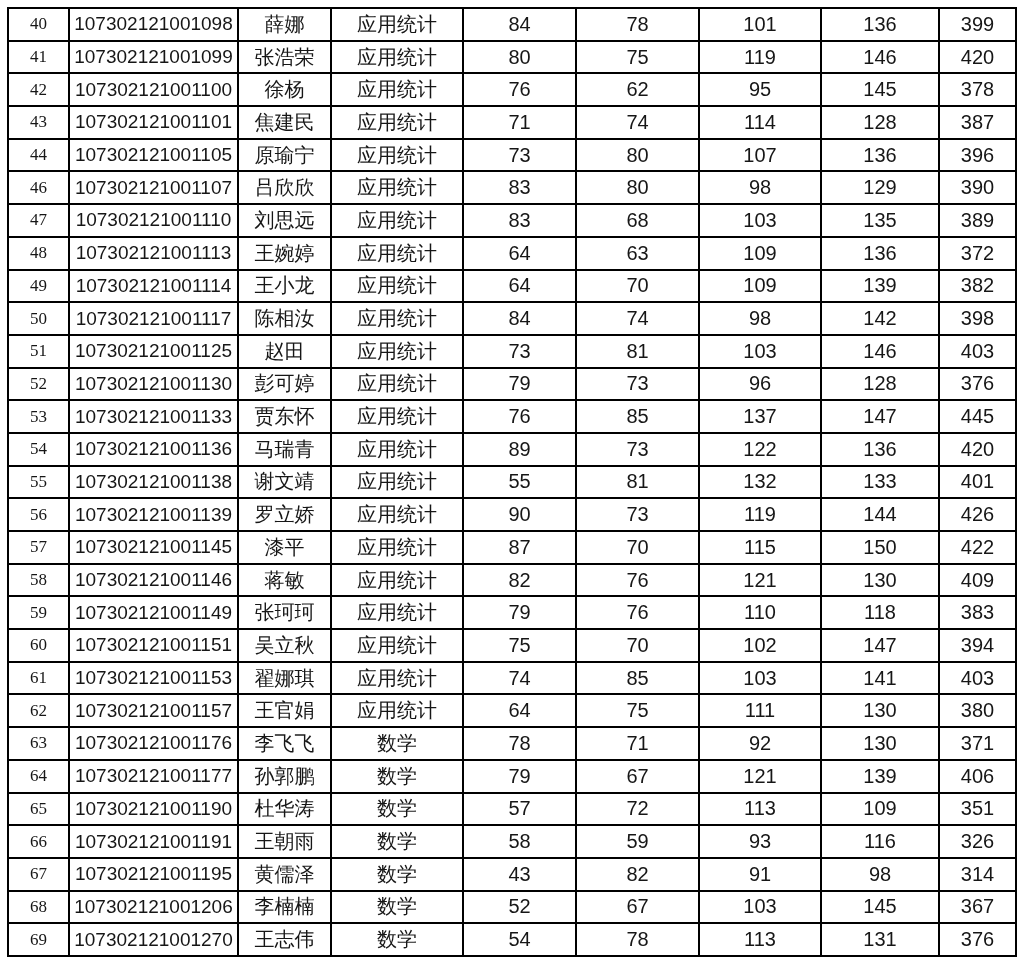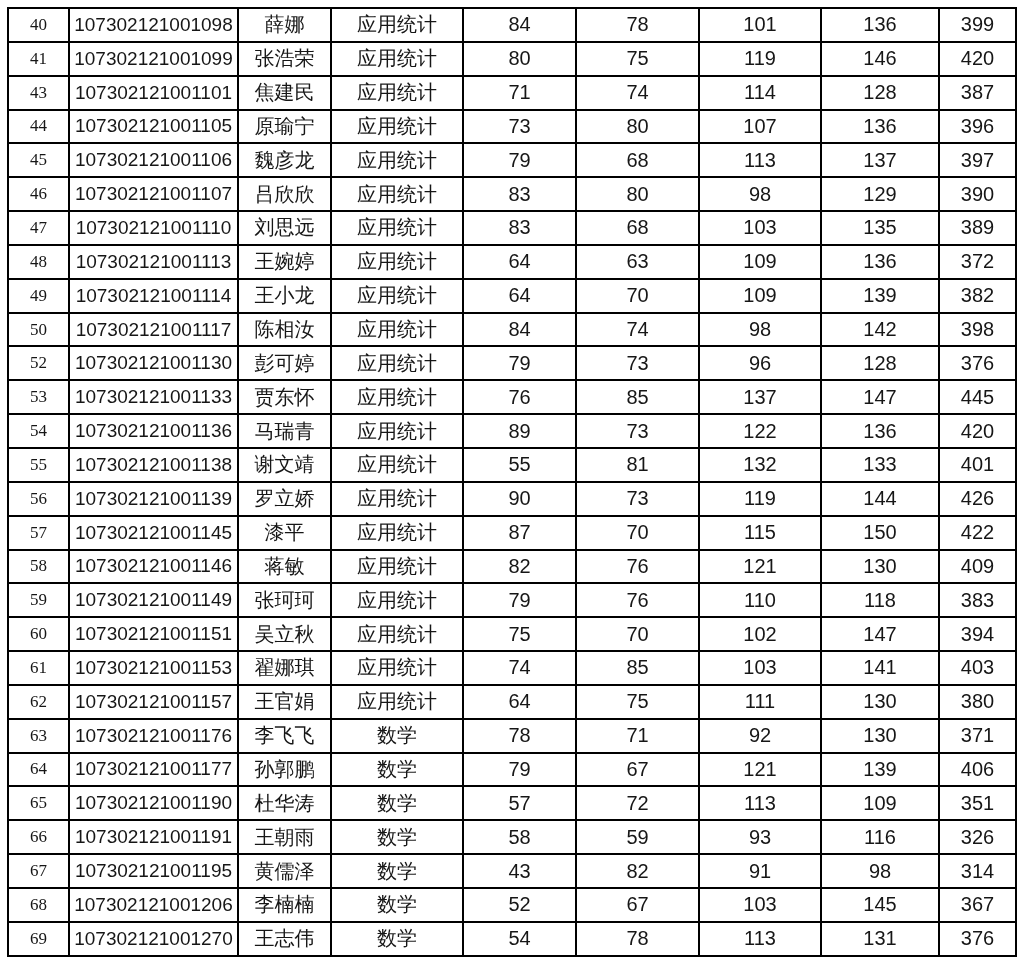--- a/index.html
+++ b/index.html
@@ -78,20 +78,31 @@
           <td class="c1">107302121001099</td>
           <td class="c2">张浩荣</td>
           <td class="c3">应用统计</td>
           <td class="c4">80</td>
           <td class="c5">75</td>
           <td class="c6">119</td>
           <td class="c7">146</td>
           <td class="c8">420</td>
         </tr>
         <tr>
+          <td class="c0">42</td>
+          <td class="c1">107302121001100</td>
+          <td class="c2">徐杨</td>
+          <td class="c3">应用统计</td>
+          <td class="c4">76</td>
+          <td class="c5">62</td>
+          <td class="c6">95</td>
+          <td class="c7">145</td>
+          <td class="c8">378</td>
+        </tr>
+        <tr>
           <td class="c0">43</td>
           <td class="c1">107302121001101</td>
           <td class="c2">焦建民</td>
           <td class="c3">应用统计</td>
           <td class="c4">71</td>
           <td class="c5">74</td>
           <td class="c6">114</td>
           <td class="c7">128</td>
           <td class="c8">387</td>
         </tr>
@@ -100,31 +111,20 @@
           <td class="c1">107302121001105</td>
           <td class="c2">原瑜宁</td>
           <td class="c3">应用统计</td>
           <td class="c4">73</td>
           <td class="c5">80</td>
           <td class="c6">107</td>
           <td class="c7">136</td>
           <td class="c8">396</td>
         </tr>
         <tr>
-          <td class="c0">45</td>
-          <td class="c1">107302121001106</td>
-          <td class="c2">魏彦龙</td>
-          <td class="c3">应用统计</td>
-          <td class="c4">79</td>
-          <td class="c5">68</td>
-          <td class="c6">113</td>
-          <td class="c7">137</td>
-          <td class="c8">397</td>
-        </tr>
-        <tr>
           <td class="c0">46</td>
           <td class="c1">107302121001107</td>
           <td class="c2">吕欣欣</td>
           <td class="c3">应用统计</td>
           <td class="c4">83</td>
           <td class="c5">80</td>
           <td class="c6">98</td>
           <td class="c7">129</td>
           <td class="c8">390</td>
         </tr>
@@ -166,20 +166,31 @@
           <td class="c1">107302121001117</td>
           <td class="c2">陈相汝</td>
           <td class="c3">应用统计</td>
           <td class="c4">84</td>
           <td class="c5">74</td>
           <td class="c6">98</td>
           <td class="c7">142</td>
           <td class="c8">398</td>
         </tr>
         <tr>
+          <td class="c0">51</td>
+          <td class="c1">107302121001125</td>
+          <td class="c2">赵田</td>
+          <td class="c3">应用统计</td>
+          <td class="c4">73</td>
+          <td class="c5">81</td>
+          <td class="c6">103</td>
+          <td class="c7">146</td>
+          <td class="c8">403</td>
+        </tr>
+        <tr>
           <td class="c0">52</td>
           <td class="c1">107302121001130</td>
           <td class="c2">彭可婷</td>
           <td class="c3">应用统计</td>
           <td class="c4">79</td>
           <td class="c5">73</td>
           <td class="c6">96</td>
           <td class="c7">128</td>
           <td class="c8">376</td>
         </tr>

